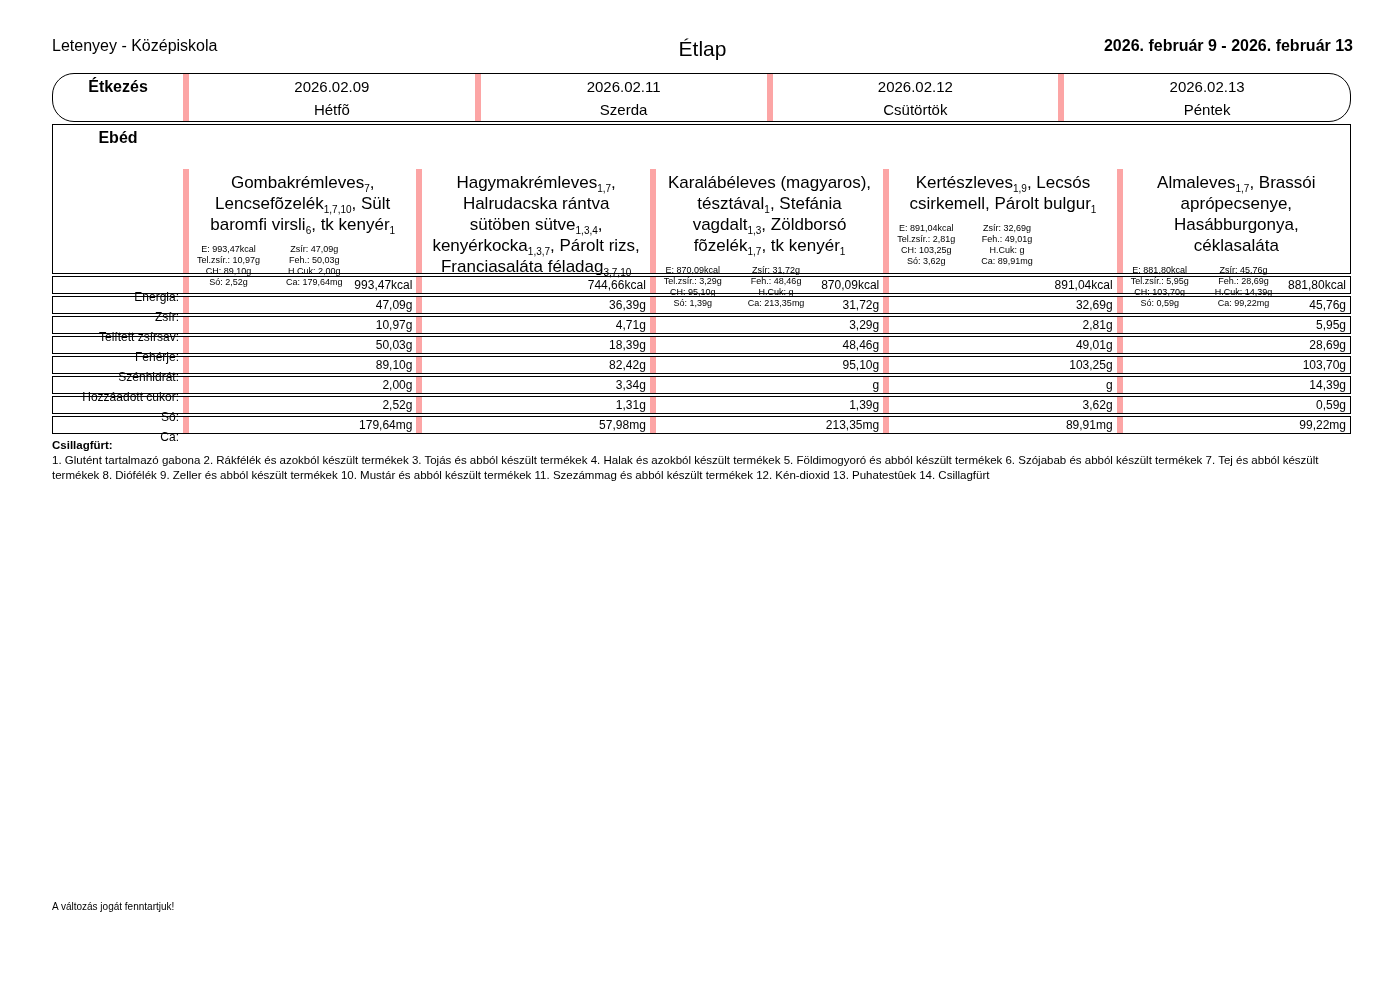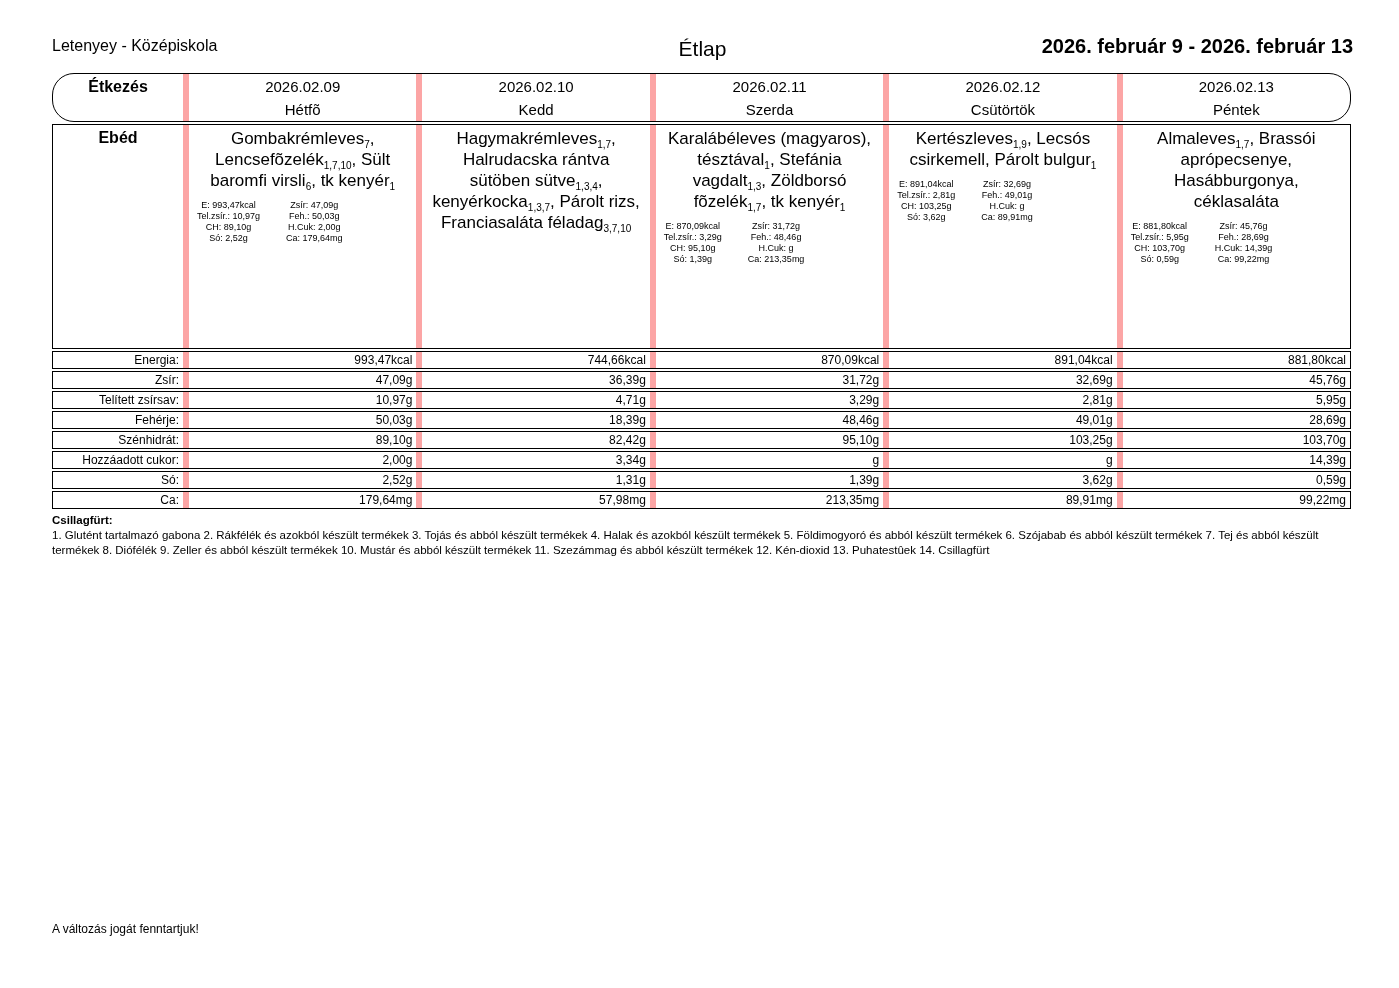--- a/index.html
+++ b/index.html
@@ -5,50 +5,50 @@
   * { margin:0; padding:0; box-sizing:border-box; }
   html,body { width:1399px; height:988px; background:#ffffff; color:#000;
     font-family:"Liberation Sans", sans-serif; }
   .page { position:relative; width:1399px; height:988px; overflow:hidden; }
   .inner { position:absolute; left:52px; top:0; width:1301px; }
 
   
   .top-header { display:flex; align-items:flex-start; margin-top:36px; margin-bottom:11px; }
   .school { flex:1 1 0; font-size:16px; line-height:20px; }
   .title { font-size:21px; line-height:26px; }
-  .daterange { flex:1 1 0; text-align:right; font-size:20px; font-weight:bold; line-height:20px; }
+  .daterange { flex:1 1 0; text-align:right; font-size:16px; font-weight:bold; line-height:20px; }
 
   
   .menu-table { width:1299px; }
   .trow { display:flex; border:1px solid #000; margin-bottom:2px; background:#fff; }
   .cell-meal { flex:0 0 130px; width:130px; }
   .cell-day { flex:1 1 0; min-width:0; border-left:6px solid #fca5a5; }
 
   .header-row { height:49px;border-radius:22px; }
   .header-row .cell-meal { text-align:center; font-weight:bold; font-size:16px; line-height:23px; padding-top:1px; }
   .hday { text-align:center; font-size:15px; padding-top:1px; }
   .hdate, .hdayname { line-height:23px; }
 
-  .ebed-row { height:225px; }
+  .ebed-row { height:150px; }
   .ebed-row .cell-meal { text-align:center; font-weight:bold; font-size:16px; padding-top:4px; }
-  .dish-cell { padding:3px 8px 0 8px; text-align:center; }
+  .dish-cell { padding:3px 8px 0 8px; text-align:center;margin-top:44px; }
   .dish { font-size:17px; line-height:21px; }
   .dish sub { font-size:10px; line-height:0; }
   .nutri { margin-top:9px; display:flex; gap:26px; }
   .ncol { font-size:9px; line-height:11px; text-align:center; white-space:nowrap; }
 
   .summary-row { height:18px; }
-  .summary-row .cell-meal { text-align:right; font-size:12px; line-height:16px; padding-right:4px; }
+  .summary-row .cell-meal { text-align:right; font-size:12px; line-height:16px; padding-right:4px;margin-top:12px; }
   .summary-row .cell-day { text-align:right; font-size:12px; line-height:16px; padding-right:4px; }
 
   .allergens { margin-top:4px; width:1299px; }
   .allergens-heading { font-weight:bold; font-size:11.5px; line-height:15px; }
   .allergens-text { font-size:11.5px; line-height:15px; }
 
-  .footer-note { position:absolute; left:0; top:922px; font-size:12px; }
+  .footer-note { position:absolute; left:0; top:901px; font-size:10px; }
 </style>
 </head>
 <body>
 
 <div class="page">
   <div class="inner">
 
     <div class="top-header">
       <div class="school">Letenyey - Középiskola</div>
       <div class="title">Étlap</div>
@@ -56,24 +56,20 @@
     </div>
 
     <div class="menu-table">
       <div class="trow header-row" id="header-row">
         <div class="cell-meal">Étkezés</div>
       <div class="cell-day hday">
             <div class="hdate">2026.02.09</div>
             <div class="hdayname">Hétfõ</div>
           </div>
           <div class="cell-day hday">
-            <div class="hdate">2026.02.10</div>
-            <div class="hdayname">Kedd</div>
-          </div>
-          <div class="cell-day hday">
             <div class="hdate">2026.02.11</div>
             <div class="hdayname">Szerda</div>
           </div>
           <div class="cell-day hday">
             <div class="hdate">2026.02.12</div>
             <div class="hdayname">Csütörtök</div>
           </div>
           <div class="cell-day hday">
             <div class="hdate">2026.02.13</div>
             <div class="hdayname">Péntek</div>

